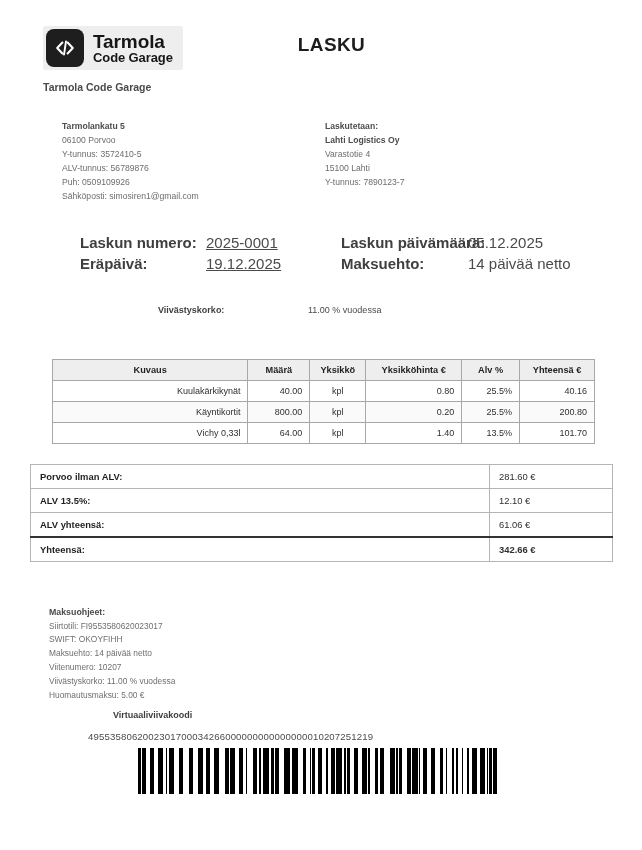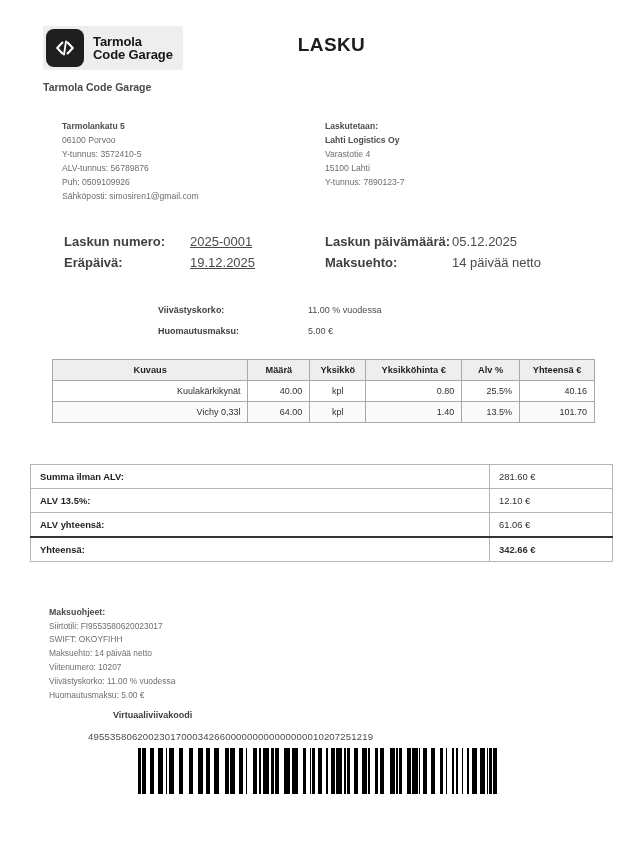--- a/index.html
+++ b/index.html
@@ -49,21 +49,21 @@
     align-items: center;
     justify-content: center;
     flex: none;
   }
   .logo-mark svg { display:block; }
   .logo-words {
     margin-left: 9px;
     line-height: 1.03;
   }
   .logo-words .l1 {
-    font-size: 13px;
+    font-size: 19px;
     font-weight: bold;
     color: #161616;
     letter-spacing: -0.1px;
   }
   .logo-words .l2 {
     font-size: 13px;
     font-weight: bold;
     color: #161616;
     letter-spacing: -0.1px;
   }
@@ -105,21 +105,22 @@
   .party .strong {
     font-weight: bold;
     color: #4d4d4d;
   }
 
   
   .meta {
     position: absolute;
     left: 0; right: 0;
     top: 234px;
-    font-size: 13px;
+    font-size: 15px;
+    padding-left: 16px;
   }
   .meta-row {
     position: relative;
     height: 21px;
   }
   .meta-cell {
     position: absolute;
     top: 0;
     white-space: nowrap;
   }
@@ -323,24 +324,20 @@
       <div class="meta-cell k c2k">Maksuehto:</div>
       <div class="meta-cell v c2v">14 päivää netto</div>
     </div>
   </div>
 
   <div class="interest">
     <div class="meta-row">
       <div class="meta-cell k i1k">Viivästyskorko:</div>
       <div class="meta-cell v i1v">11.00 % vuodessa</div>
     </div>
-    <div class="meta-row">
-      <div class="meta-cell k i1k">Huomautusmaksu:</div>
-      <div class="meta-cell v i1v">5.00 €</div>
-    </div>
   </div>
 
   <table class="items">
     <colgroup>
       <col class="col-desc">
         <col class="col-qty">
         <col class="col-unit">
       <col class="col-price">
         <col class="col-vat">
         <col class="col-total">
@@ -358,34 +355,42 @@
     <tbody>
       <tr>
         <td class="desc">Kuulakärkikynät</td>
         <td class="num">40.00</td>
         <td class="unit">kpl</td>
         <td class="num">0.80</td>
         <td class="num">25.5%</td>
         <td class="num">40.16</td>
       </tr>
       <tr>
+        <td class="desc">Käyntikortit</td>
+        <td class="num">800.00</td>
+        <td class="unit">kpl</td>
+        <td class="num">0.20</td>
+        <td class="num">25.5%</td>
+        <td class="num">200.80</td>
+      </tr>
+      <tr>
         <td class="desc">Vichy 0,33l</td>
         <td class="num">64.00</td>
         <td class="unit">kpl</td>
         <td class="num">1.40</td>
         <td class="num">13.5%</td>
         <td class="num">101.70</td>
       </tr>
     </tbody>
   </table>
 
   <table class="totals">
     <tbody>
       <tr>
-        <td class="lbl">Summa ilman ALV:</td>
+        <td class="lbl">Porvoo ilman ALV:</td>
         <td class="val">281.60 €</td>
       </tr>
       <tr>
         <td class="lbl">ALV 13.5%:</td>
         <td class="val">12.10 €</td>
       </tr>
       <tr>
         <td class="lbl">ALV yhteensä:</td>
         <td class="val">61.06 €</td>
       </tr>

